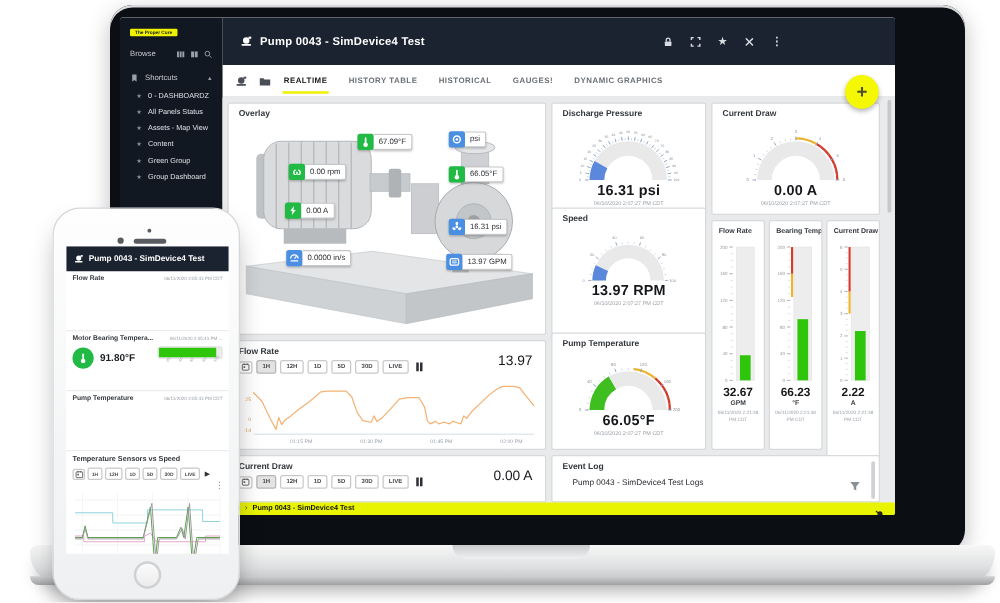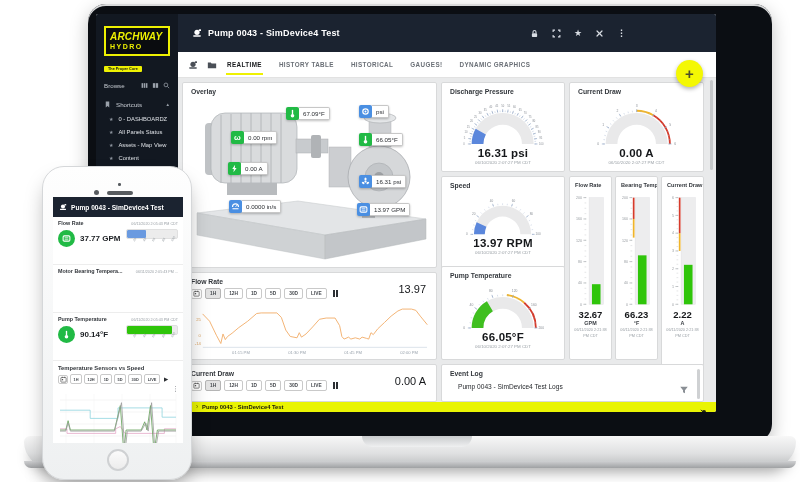--- a/index.html
+++ b/index.html
@@ -193,24 +193,20 @@
       <div id="tabs" style="display:flex;height:100%">
           <div class="tab active">REALTIME</div>
           <div class="tab">HISTORY TABLE</div>
           <div class="tab">HISTORICAL</div>
           <div class="tab">GAUGES!</div>
           <div class="tab">DYNAMIC GRAPHICS</div>
         </div>
     </div>
 
     <div class="sidebar">
-      <div class="logo-box">
-        <div class="logo-t1">ARCHWAY</div>
-        <div class="logo-t2">HYDRO</div>
-      </div>
       <div class="logo-tag">The Proper Cure</div>
       <div class="side-row">
         <span class="lbl">Browse</span>
         <span class="ic">
             <svg viewBox="0 0 12 12" width="100%" height="100%">
               <rect x="1" y="2" width="2.6" height="8" fill="currentColor"></rect>
               <rect x="4.7" y="2" width="2.6" height="8" fill="currentColor"></rect>
               <rect x="8.4" y="2" width="2.6" height="8" fill="currentColor"></rect>
             </svg>
           </span>
@@ -511,21 +507,21 @@
               <line x1="96.90896534380867" y1="37" x2="99.94005425705421" y2="35.25" stroke="#8ba0c0" stroke-width="0.8"></line>
               <text x="103.83716857408419" y="34.4" font-size="4" fill="#8a8f96" text-anchor="middle">5</text>
               <line x1="102" y1="56" x2="105.5" y2="56" stroke="#8ba0c0" stroke-width="0.8"></line>
               <text x="110" y="57.4" font-size="4" fill="#8a8f96" text-anchor="middle">6</text>
             </svg>
           </div>
         <div class="g-value">0.00 A</div>
         <div class="g-ts">06/10/2020 2:07:27 PM CDT</div>
       </div>
 
-      <div class="panel" style="left:263px;top:98px;width:124px;height:108px">
+      <div class="panel" style="left:263px;top:88px;width:124px;height:108px">
         <div class="p-title">Speed</div>
         <div class="gauge" style="height:48px">
             <svg viewBox="0 0 128 62">
               <path d="M27 55.99999999999999 A37 37 0 0 1 101 56 L87 56 A23 23 0 0 0 41 56 Z" fill="#e9e9ea"></path>
               <path d="M27 55.99999999999999 A37 37 0 0 1 30.50656629133072 40.27772604223624 L43.17975742434072 46.2266945667955 A23 23 0 0 0 41 56 Z" fill="#5b87dc"></path>
               <line x1="26" y1="55.99999999999999" x2="24" y2="55.99999999999999" stroke="#a3b4cf" stroke-width="0.5"></line>
               <line x1="26.46784305738477" y1="50.05549032847122" x2="24.492466376194493" y2="49.74262139839076" stroke="#a3b4cf" stroke-width="0.5"></line>
               <line x1="27.85985238078417" y1="44.257354213751995" x2="25.95773934819386" y2="43.6393202250021" stroke="#a3b4cf" stroke-width="0.5"></line>
               <line x1="30.141752080842025" y1="38.74836100989722" x2="28.359739032465285" y2="37.84038001041813" stroke="#a3b4cf" stroke-width="0.5"></line>
               <line x1="33.257354213752" y1="33.66416041288602" x2="31.63932022500211" y2="32.488589908301066" stroke="#a3b4cf" stroke-width="0.5"></line>
@@ -860,74 +856,52 @@
             </svg>
           </span>
         <span>Pump 0043 - SimDevice4 Test</span>
       </div>
       <div id="phone-rows">
           <div class="p-row">
             <div class="pr-top">
               <span class="pr-label">Flow Rate</span>
               <span class="pr-ts">06/11/2020 2:05:43 PM CDT</span>
             </div>
+          </div>
+          <div class="p-row">
+            <div class="pr-top">
+              <span class="pr-label">Motor Bearing Tempera...</span>
+              <span class="pr-ts">06/11/2020 2:05:43 PM ...</span>
+            </div>
             <div class="pr-mid">
               <div class="pr-icon" style="background: rgb(33, 186, 69);">
                 <svg viewBox="0 0 12 12" width="100%" height="100%">
-                  <rect x="1.5" y="2.5" width="9" height="7" rx="1.5" fill="none" stroke="currentColor" stroke-width="1.4"></rect>
-                  <line x1="3.5" y1="5" x2="8.5" y2="5" stroke="currentColor" stroke-width="1"></line>
-                  <line x1="3.5" y1="7" x2="8.5" y2="7" stroke="currentColor" stroke-width="1"></line>
+                  <rect x="5.1" y="1" width="1.8" height="6.5" rx=".9" fill="currentColor"></rect>
+                  <circle cx="6" cy="9" r="2.4" fill="currentColor"></circle>
                 </svg>
               </div>
-              <span class="pr-val">37.77 GPM</span>
+              <span class="pr-val">91.80°F</span>
               <div class="pr-barwrap">
                 <div class="pr-track">
-                  <div class="pr-fill" style="width: 37.77%; background: rgb(106, 154, 224);"></div>
+                  <div class="pr-fill" style="width: 91.8%; background: rgb(47, 197, 10);"></div>
                 </div>
                 <div class="pr-ticks">
                   <span>20</span>
                   <span>40</span>
                   <span>60</span>
                   <span>80</span>
                   <span>100</span>
                 </div>
               </div>
             </div>
           </div>
           <div class="p-row">
             <div class="pr-top">
-              <span class="pr-label">Motor Bearing Tempera...</span>
-              <span class="pr-ts">06/11/2020 2:05:43 PM ...</span>
-            </div>
-          </div>
-          <div class="p-row">
-            <div class="pr-top">
               <span class="pr-label">Pump Temperature</span>
               <span class="pr-ts">06/11/2020 2:05:43 PM CDT</span>
-            </div>
-            <div class="pr-mid">
-              <div class="pr-icon" style="background: rgb(33, 186, 69);">
-                <svg viewBox="0 0 12 12" width="100%" height="100%">
-                  <rect x="5.1" y="1" width="1.8" height="6.5" rx=".9" fill="currentColor"></rect>
-                  <circle cx="6" cy="9" r="2.4" fill="currentColor"></circle>
-                </svg>
-              </div>
-              <span class="pr-val">90.14°F</span>
-              <div class="pr-barwrap">
-                <div class="pr-track">
-                  <div class="pr-fill" style="width: 90.14%; background: rgb(47, 197, 10);"></div>
-                </div>
-                <div class="pr-ticks">
-                  <span>20</span>
-                  <span>40</span>
-                  <span>60</span>
-                  <span>80</span>
-                  <span>100</span>
-                </div>
-              </div>
             </div>
           </div>
         </div>
       <div class="p-chartpanel">
         <div class="pc-title">Temperature Sensors vs Speed</div>
         <div class="pc-controls">
             <span class="cal-btn">
               <svg viewBox="0 0 12 12" width="100%" height="100%">
                 <rect x="1.5" y="2.5" width="9" height="8" rx="1" fill="none" stroke="currentColor" stroke-width="1.2"></rect>
                 <line x1="4" y1="1.2" x2="4" y2="3.6" stroke="currentColor" stroke-width="1.2"></line>

